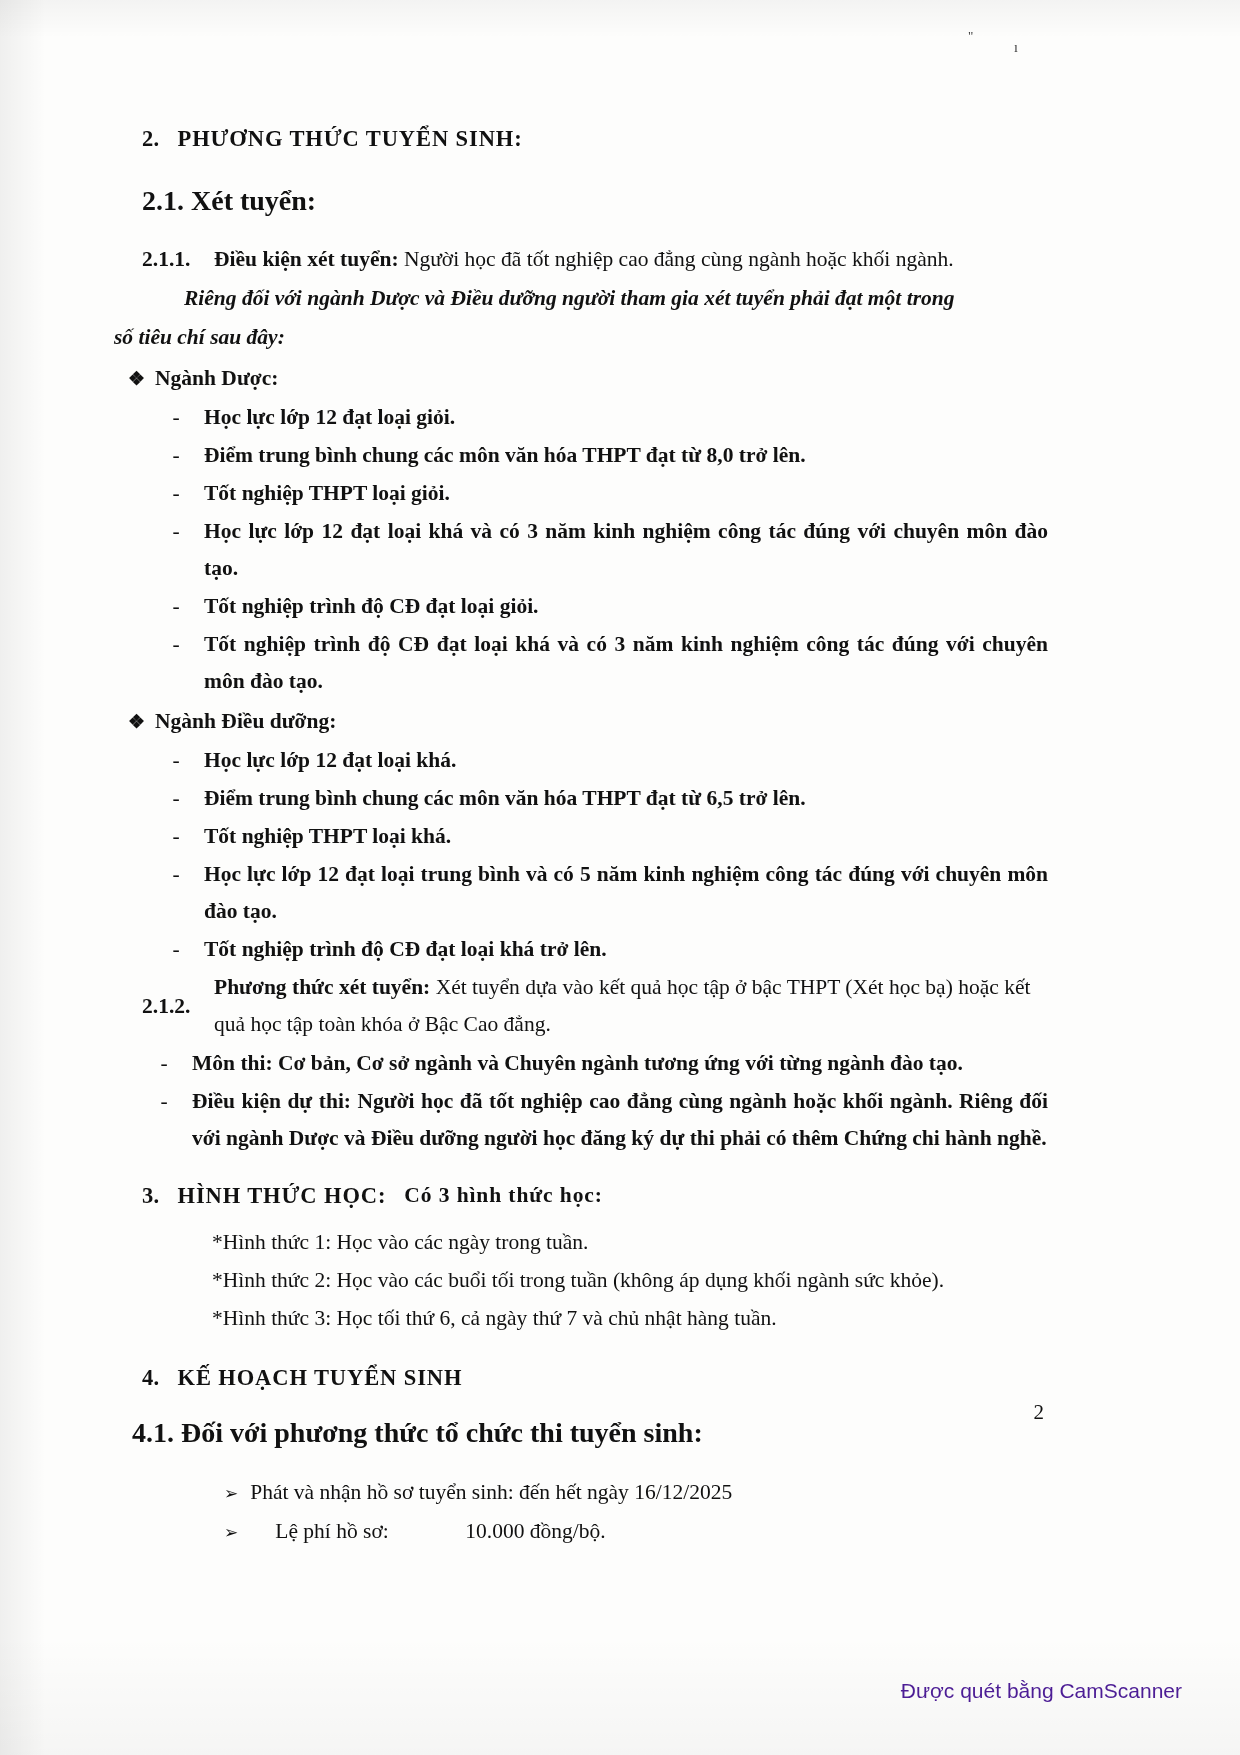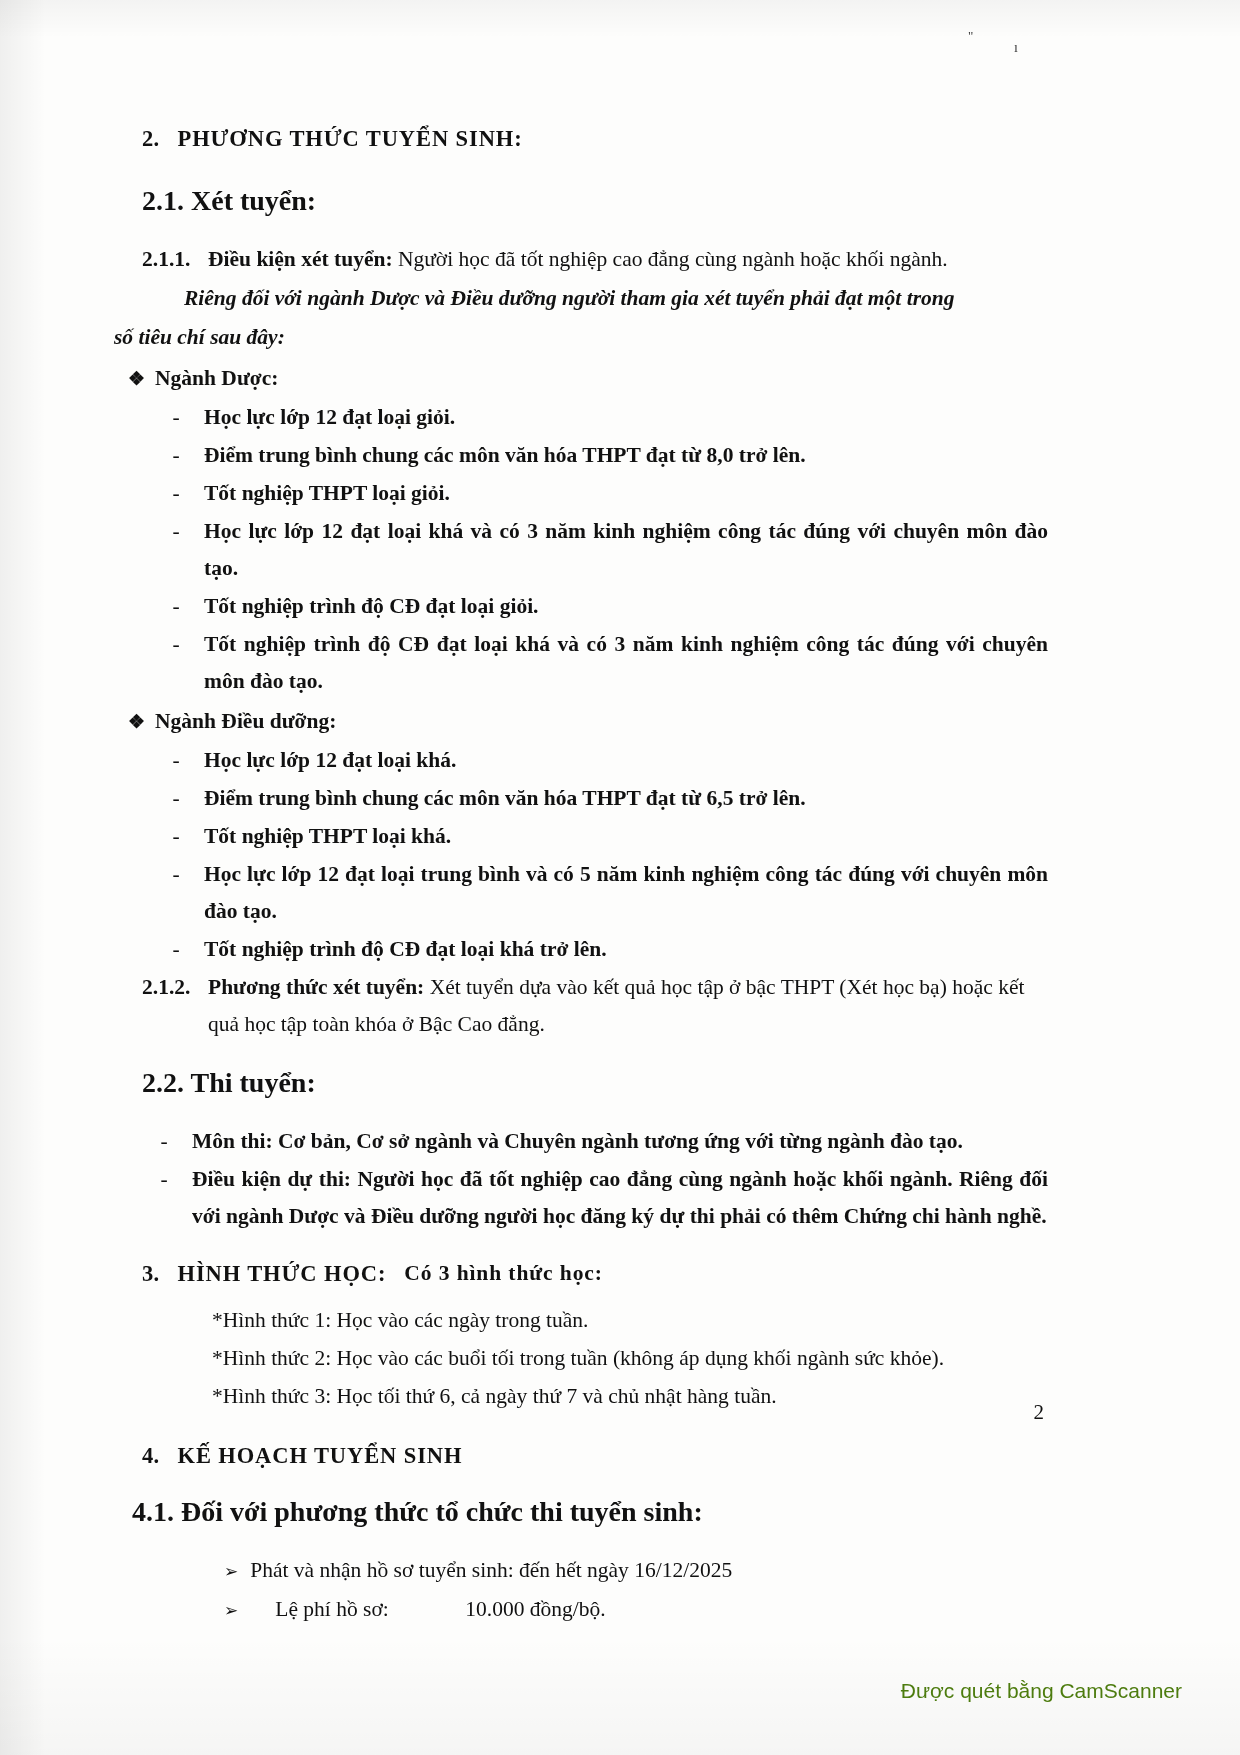--- a/index.html
+++ b/index.html
@@ -79,22 +79,22 @@
 
   .sec-sub {
     font-weight: bold;
     font-size: 28px;
     margin: 0 0 16px 14px;
   }
 
   .num-item {
     margin: 0 0 2px 14px;
     display: flex;
-    gap: 14px;
-    align-items: flex-start;
+    gap: 20px;
+    align-items: center;
   }
   .num-item .idx {
     font-weight: bold;
     flex: none;
     min-width: 52px;
   }
   .num-item .body { flex: 1; }
 
   .lbl-bold { font-weight: bold; }
 
@@ -182,21 +182,21 @@
     top: 1400px;
     font-size: 21px;
   }
 
   .footer {
     position: absolute;
     right: 58px;
     bottom: 52px;
     font-family: "Liberation Sans", "DejaVu Sans", sans-serif;
     font-size: 21px;
-    color: #4d7c0f;
+    color: #4c1d95;
   }
 </style>
 </head>
 <body>
 
 <div class="page">
   <div class="scan-edge-left"></div>
   <div class="scan-edge-top"></div>
   <div class="scan-edge-bottom"></div>
 
@@ -279,24 +279,20 @@
         <span class="dash">-</span>
         <span class="txt">Tốt nghiệp trình độ CĐ đạt loại khá trở lên.</span>
       </li>
     </ul>
 
     <div class="num-item" style="margin-top:0;">
       <span class="idx">2.1.2.</span>
       <span class="body"><span class="lbl-bold">Phương thức xét tuyển:</span><span> Xét tuyển dựa vào kết quả học tập ở bậc THPT (Xét học bạ) hoặc kết quả học tập toàn khóa ở Bậc Cao đẳng.</span></span>
     </div>
 
-    <div class="sec-sub" style="margin-top:16px;">
-      <span>2.2.</span>
-      <span>Thi tuyển:</span>
-    </div>
     <ul class="dash-list wide">
       <li>
         <span class="dash">-</span>
         <span class="txt">Môn thi: Cơ bản, Cơ sở ngành và Chuyên ngành tương ứng với từng ngành đào tạo.</span>
       </li>
       <li>
         <span class="dash">-</span>
         <span class="txt">Điều kiện dự thi: Người học đã tốt nghiệp cao đẳng cùng ngành hoặc khối ngành. Riêng đối với ngành Dược và Điều dưỡng người học đăng ký dự thi phải có thêm Chứng chi hành nghề.</span>
       </li>
     </ul>

